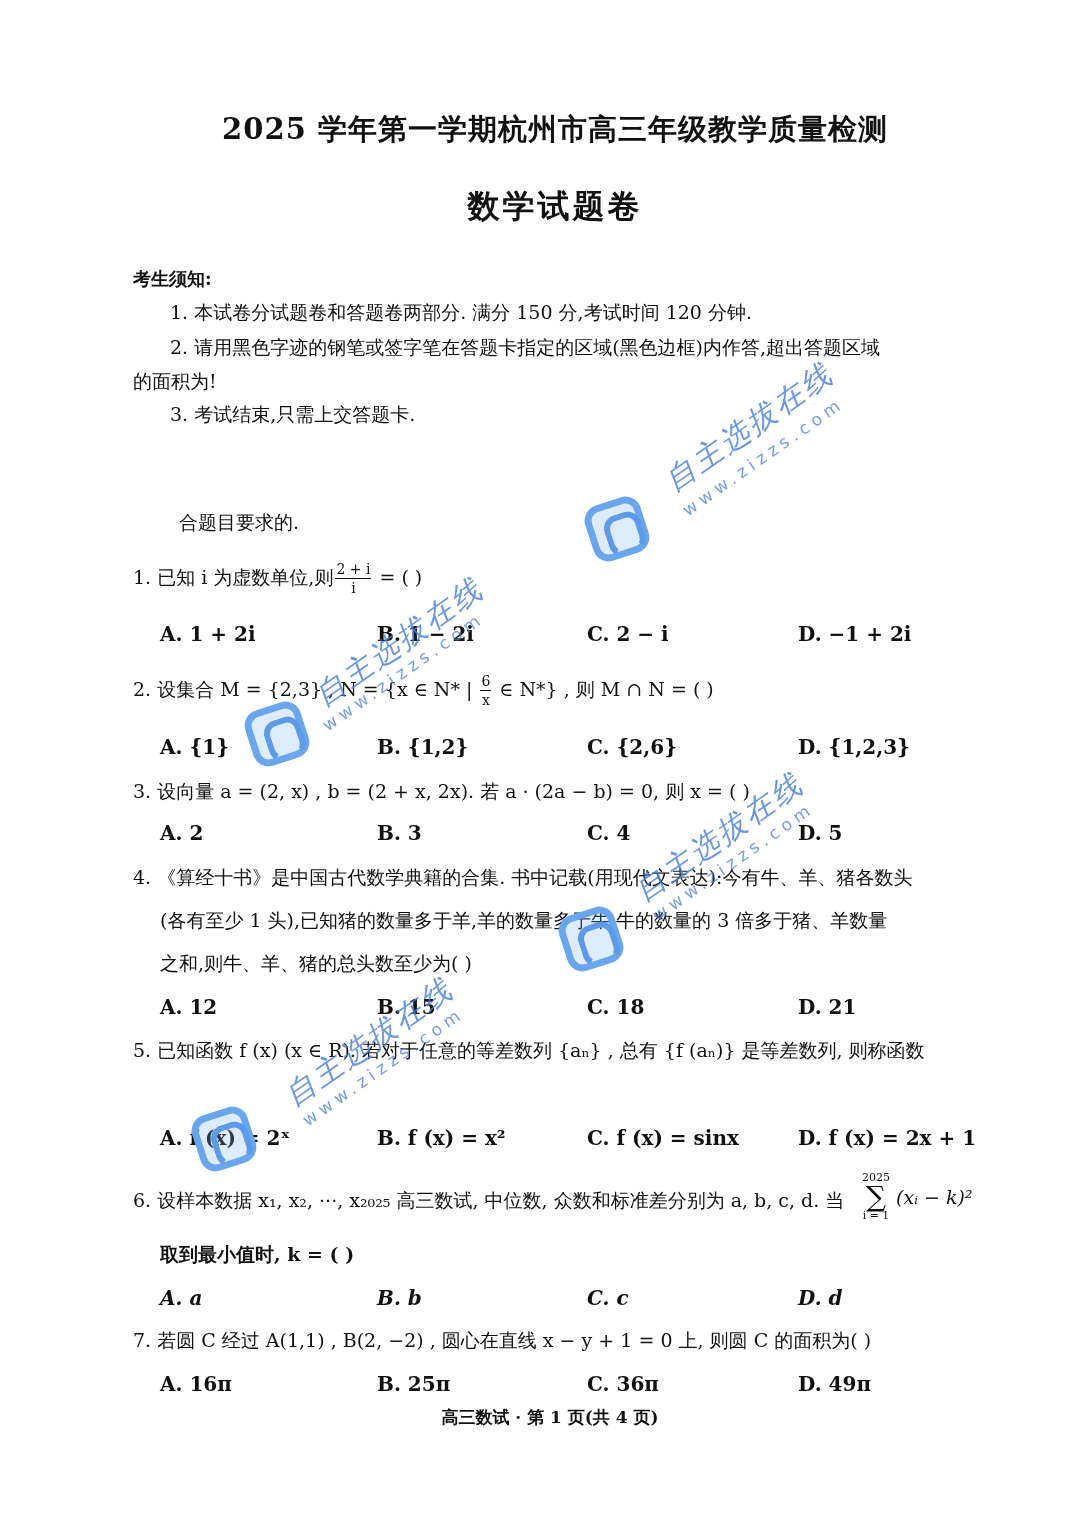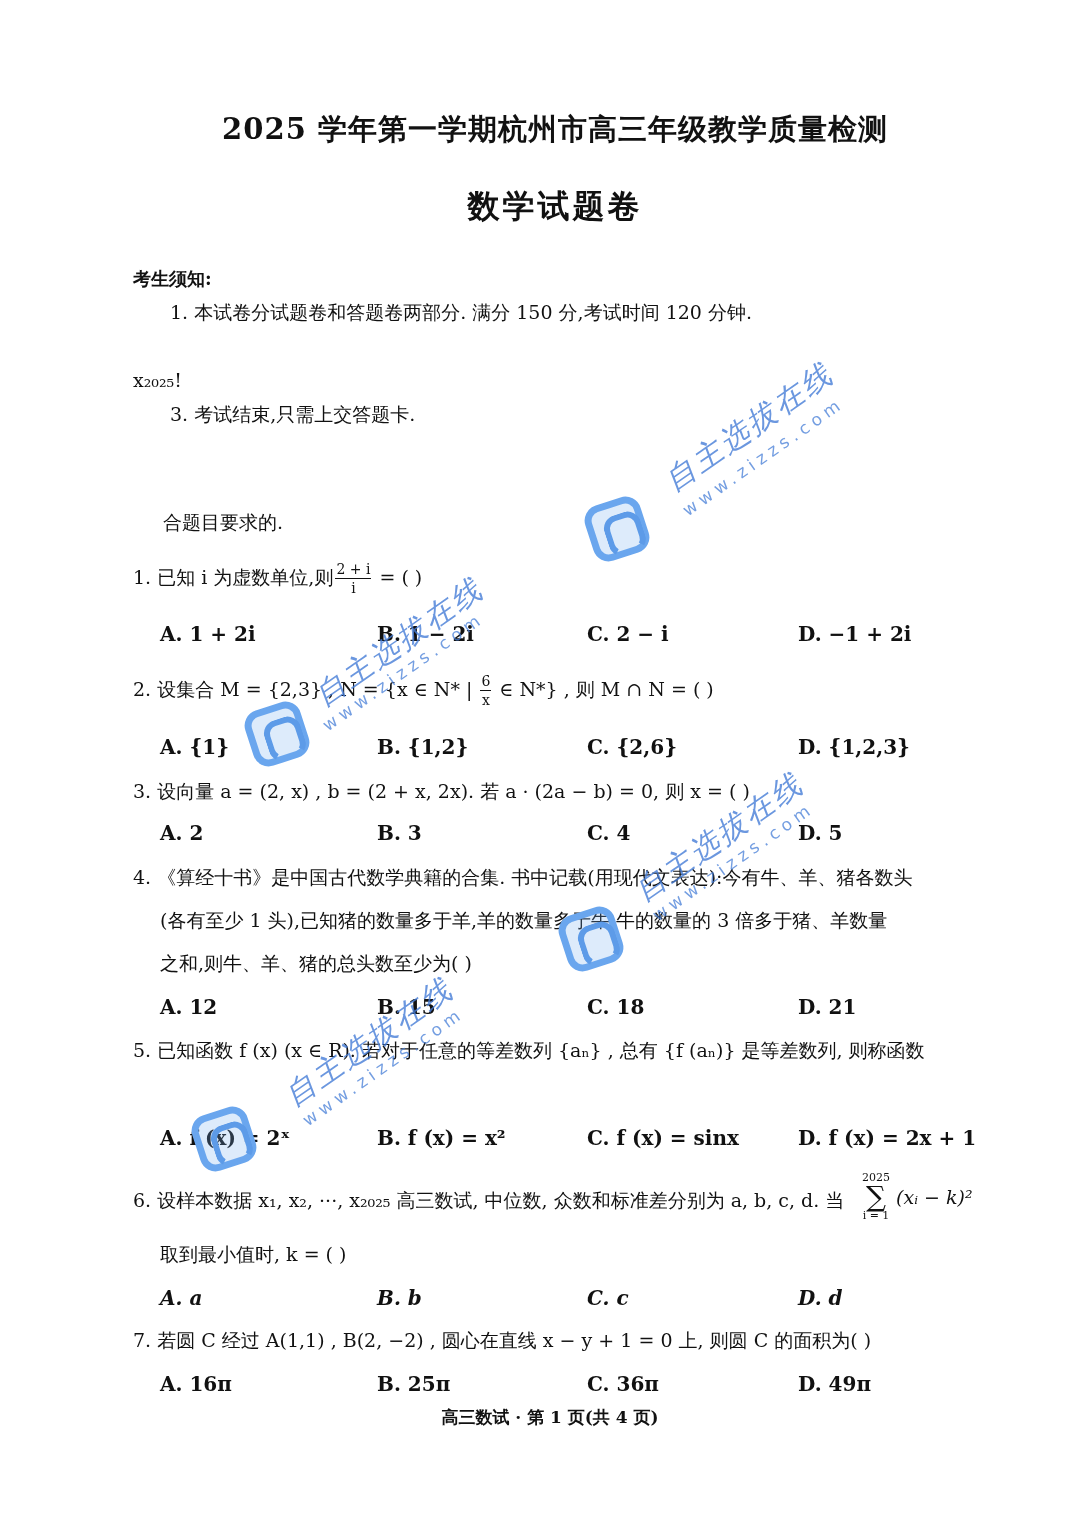--- a/index.html
+++ b/index.html
@@ -48,24 +48,25 @@
 </head>
 <body>
 
 <div class="page">
 
   <div class="abs title">2025 学年第一学期杭州市高三年级教学质量检测</div>
   <div class="abs subtitle">数学试题卷</div>
 
   <div class="abs t" style="left:133px; top:267px; font-size:18px;">考生须知:</div>
   <div class="abs t" style="left:170px; top:300px; font-weight:normal;">1. 本试卷分试题卷和答题卷两部分. 满分 150 分,考试时间 120 分钟.</div>
-  <div class="abs t" style="left:133px; top:369px; font-weight:normal;">x₂₀₂₅!</div>
+  <div class="abs t" style="left:170px; top:335px; font-weight:normal;">2. 请用黑色字迹的钢笔或签字笔在答题卡指定的区域(黑色边框)内作答,超出答题区域</div>
+  <div class="abs t" style="left:133px; top:369px; font-weight:normal;">的面积为!</div>
   <div class="abs t" style="left:170px; top:402px; font-weight:normal;">3. 考试结束,只需上交答题卡.</div>
 
-  <div class="abs t" style="left:163px; top:510px; font-weight:normal;">合题目要求的.</div>
+  <div class="abs t" style="left:179px; top:510px; font-weight:normal;">合题目要求的.</div>
 
   <div class="abs t" style="left:133px; top:560px; font-weight:normal;">
     <span>1.</span>
     <span>已知 i 为虚数单位,则</span><span class="frac"><span class="num">2 + i</span><span class="den">i</span></span><span> = (        )</span>
   </div>
   <div class="abs opt" style="left:160px; top:622px;">A. 1 + 2i</div>
   <div class="abs opt" style="left:377px; top:622px;">B. 1 − 2i</div>
   <div class="abs opt" style="left:587px; top:622px;">C. 2 − i</div>
   <div class="abs opt" style="left:798px; top:622px;">D. −1 + 2i</div>
 
@@ -112,21 +113,21 @@
     <span>设样本数据 x₁, x₂, ···, x₂₀₂₅ 高三数试, 中位数, 众数和标准差分别为 a, b, c, d. 当</span>
   </div>
   <div class="abs" style="left:862px; top:1172px; font-size:19px;">
     <span class="sigma">
       <span>2025</span>
       <span class="s">∑</span>
       <span>i = 1</span>
     </span>
     <span style="vertical-align:middle; font-style:italic;">(xᵢ − k)²</span>
   </div>
-  <div class="abs t" style="left:160px; top:1242px; font-weight:normal;">取到最小值时, k = (        )</div>
+  <div class="abs t" style="left:160px; top:1242px; font-weight:bold;">取到最小值时, k = (        )</div>
   <div class="abs opt" style="left:160px; top:1286px; font-style:italic;">A. a</div>
   <div class="abs opt" style="left:377px; top:1286px; font-style:italic;">B. b</div>
   <div class="abs opt" style="left:587px; top:1286px; font-style:italic;">C. c</div>
   <div class="abs opt" style="left:798px; top:1286px; font-style:italic;">D. d</div>
 
   <div class="abs t" style="left:133px; top:1328px; font-weight:normal;">
     <span>7.</span>
     <span>若圆 C 经过 A(1,1) , B(2, −2) , 圆心在直线 x − y + 1 = 0 上, 则圆 C 的面积为(        )</span>
   </div>
   <div class="abs opt" style="left:160px; top:1372px;">A. 16π</div>

